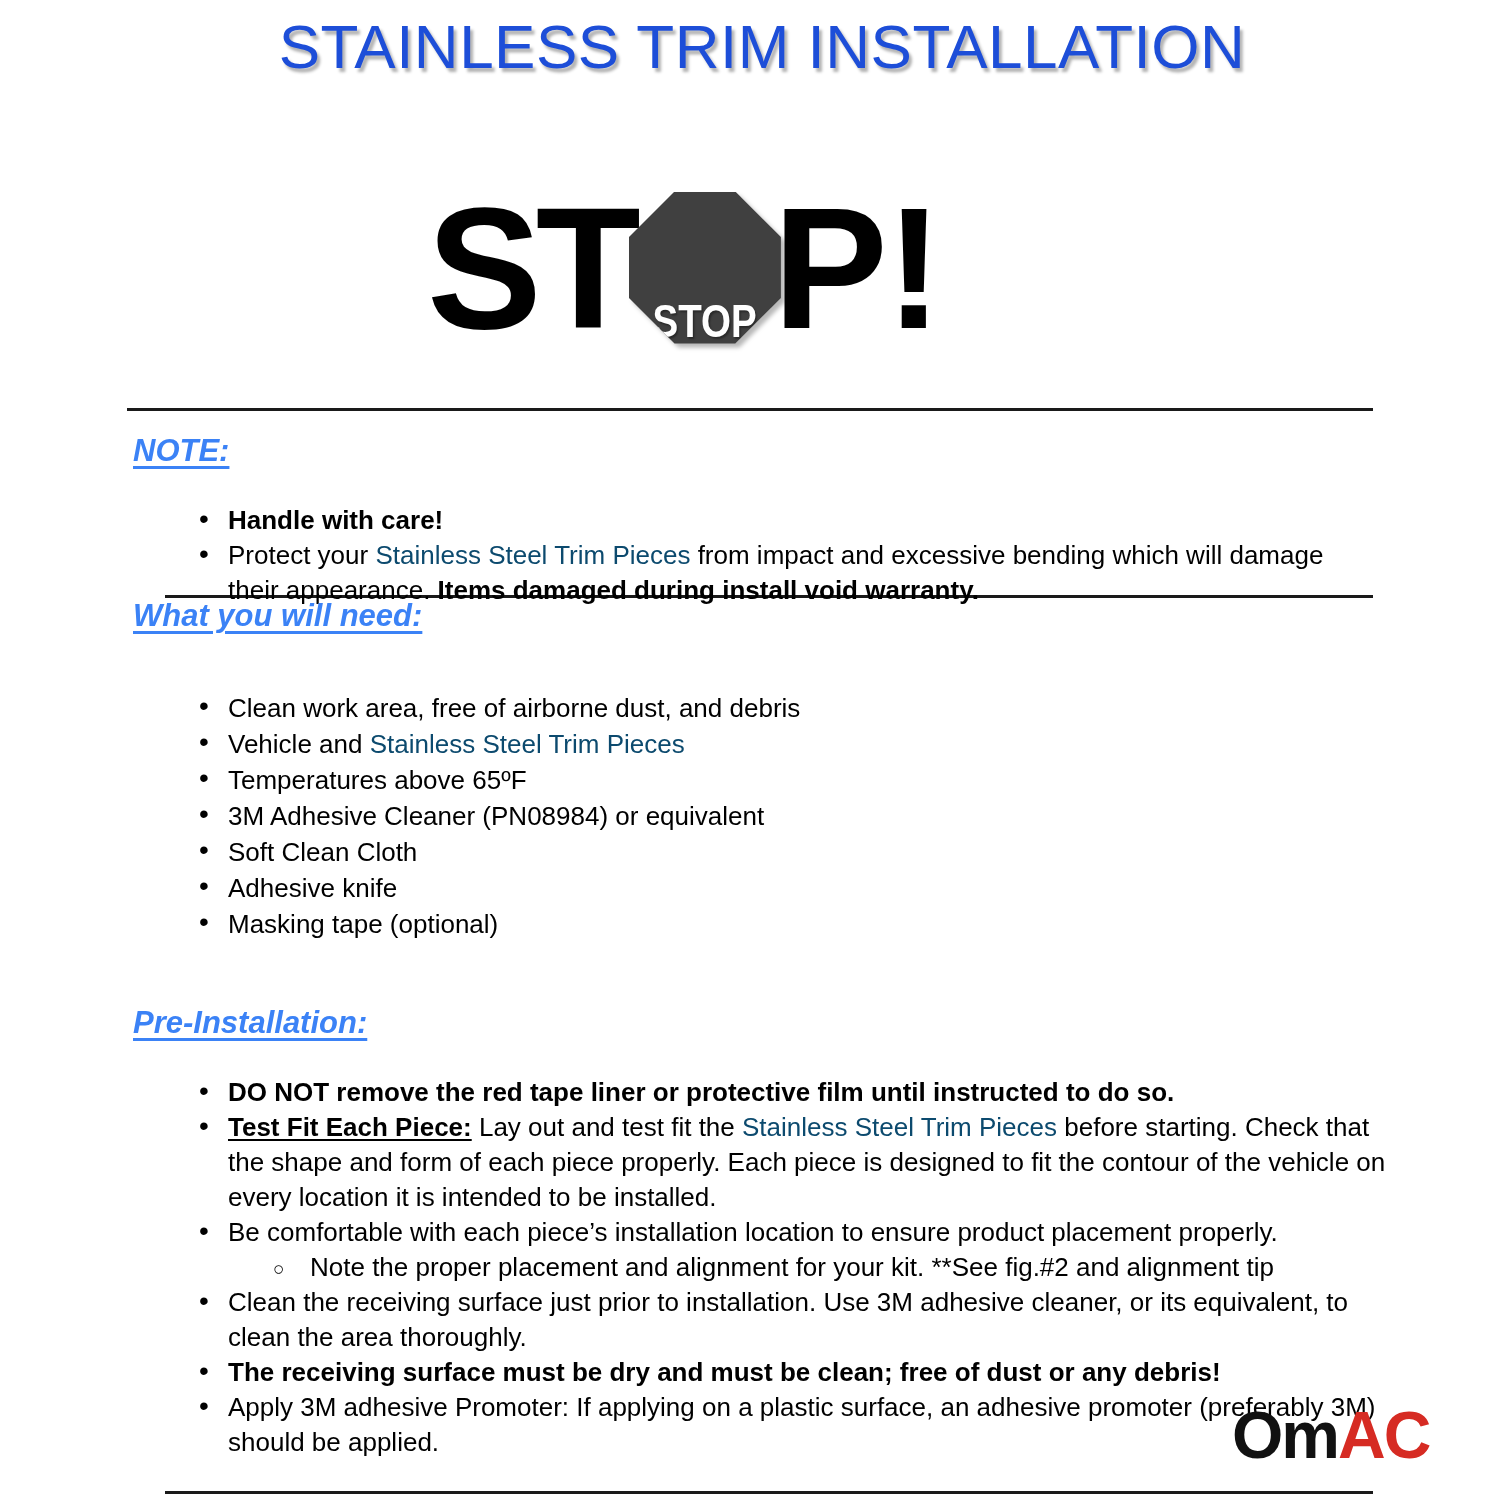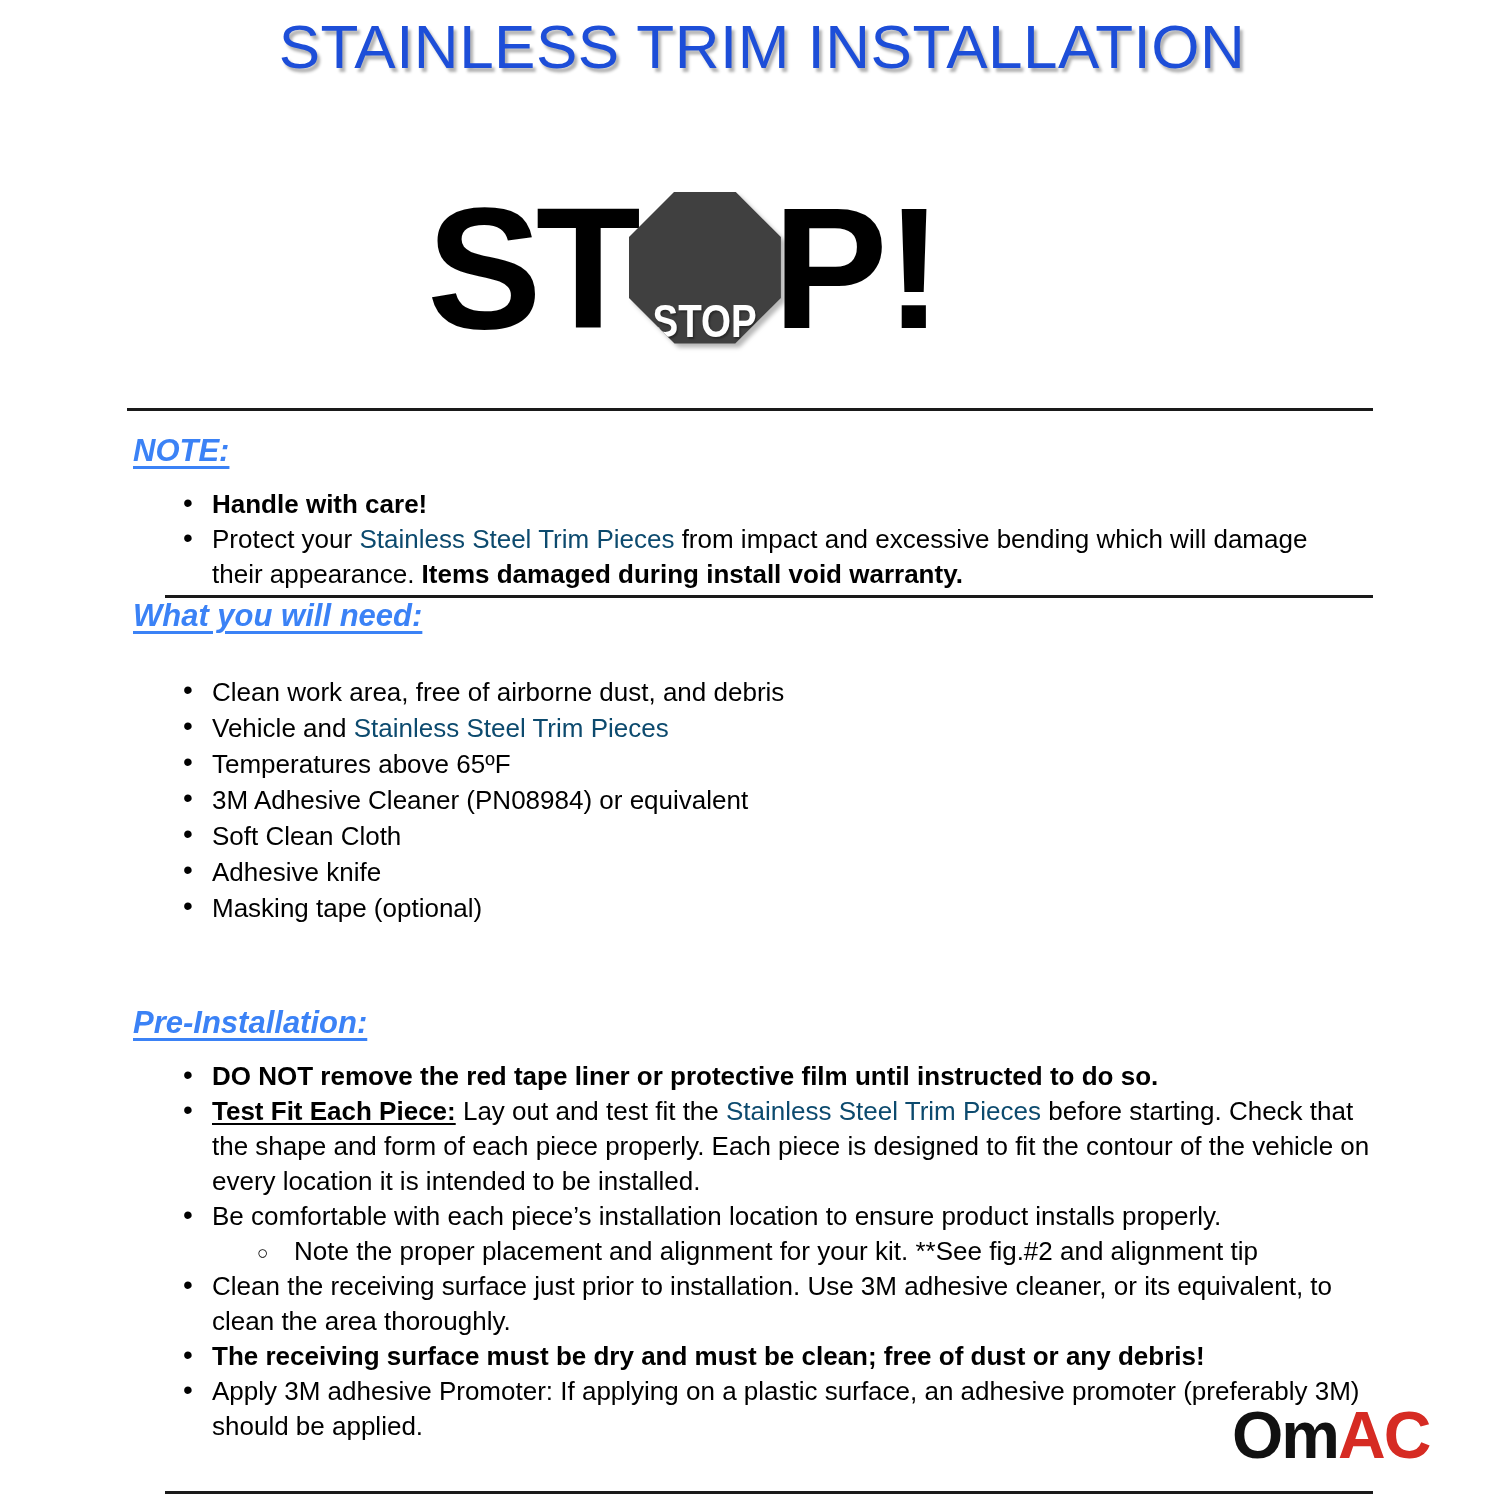--- a/index.html
+++ b/index.html
@@ -112,21 +112,21 @@
     color: #3b82f6;
     white-space: nowrap;
   }
   .h-note      { left: 133px; top: 433px; }
   .h-need      { left: 133px; top: 598px; }
   .h-preinstall{ left: 133px; top: 1005px; }
 
   
   .blist {
     position: absolute;
-    margin: 0;
+    margin: 16px;
     padding: 0;
     list-style: none;
   }
   .blist > li {
     position: relative;
     padding-left: 33px;
     font-size: 26px;
     line-height: 35px;
     color: #000000;
   }
@@ -209,21 +209,21 @@
     <li><span>3M Adhesive Cleaner (PN08984) or equivalent</span></li>
     <li><span>Soft Clean Cloth</span></li>
     <li><span>Adhesive knife</span></li>
     <li><span>Masking tape (optional)</span></li>
   </ul>
 
 <div class="section-heading h-preinstall">Pre-Installation:</div>
 <ul class="blist list-preinstall">
     <li><span class="bold">DO NOT remove the red tape liner or protective film until instructed to do so.</span></li>
     <li><span class="uline-bold">Test Fit Each Piece:</span><span> Lay out and test fit the </span><span class="red">Stainless Steel Trim Pieces</span><span> before starting. Check that the shape and form of each piece properly. Each piece is designed to fit the contour of the vehicle on every location it is intended to be installed.</span></li>
-    <li><span>Be comfortable with each piece’s installation location to ensure product installs properly.</span></li>
+    <li><span>Be comfortable with each piece’s installation location to ensure product placement properly.</span></li>
     <li class="sub"><span>Note the proper placement and alignment for your kit. **See fig.#2 and alignment tip</span></li>
     <li><span>Clean the receiving surface just prior to installation. Use 3M adhesive cleaner, or its equivalent, to clean the area thoroughly.</span></li>
     <li><span class="bold">The receiving surface must be dry and must be clean; free of dust or any debris!</span></li>
     <li><span>Apply 3M adhesive Promoter: If applying on a plastic surface, an adhesive promoter (preferably 3M) should be applied.</span></li>
   </ul>
 
 <div class="omac-logo">
   <span class="omac-black">Om</span><span class="omac-red">AC</span>
 </div>
 

